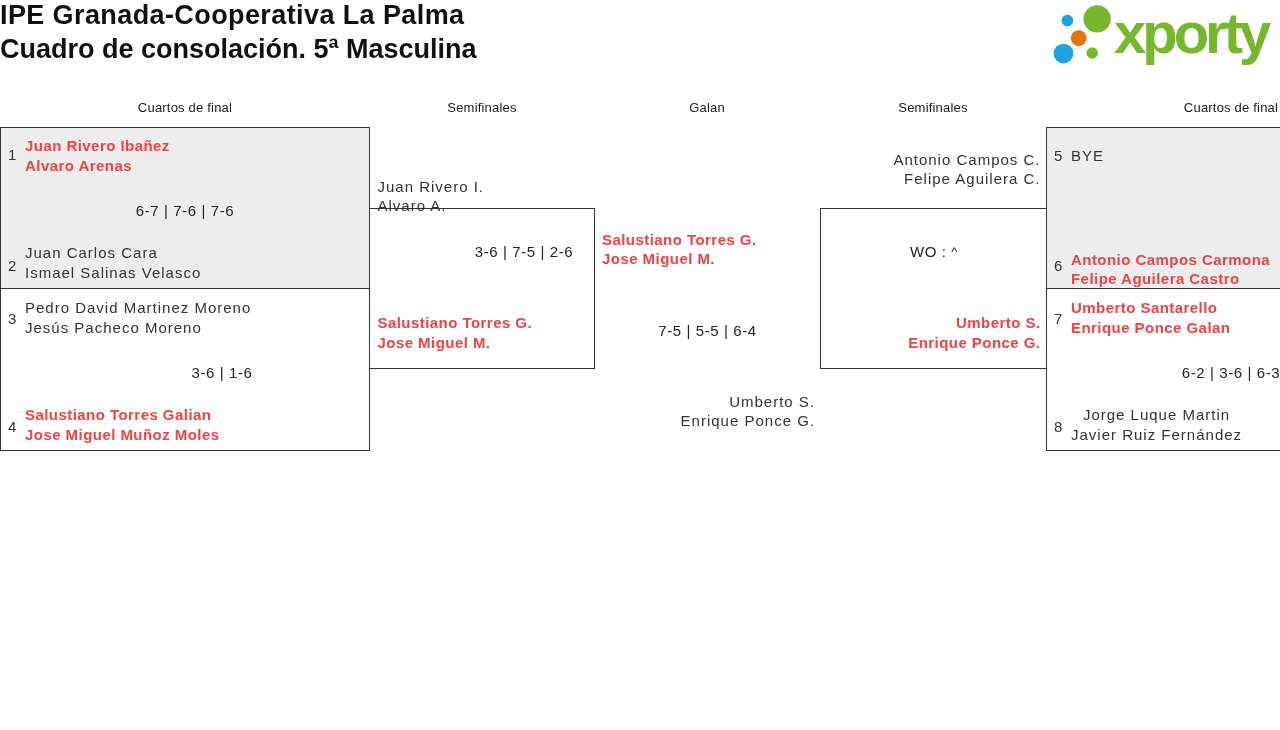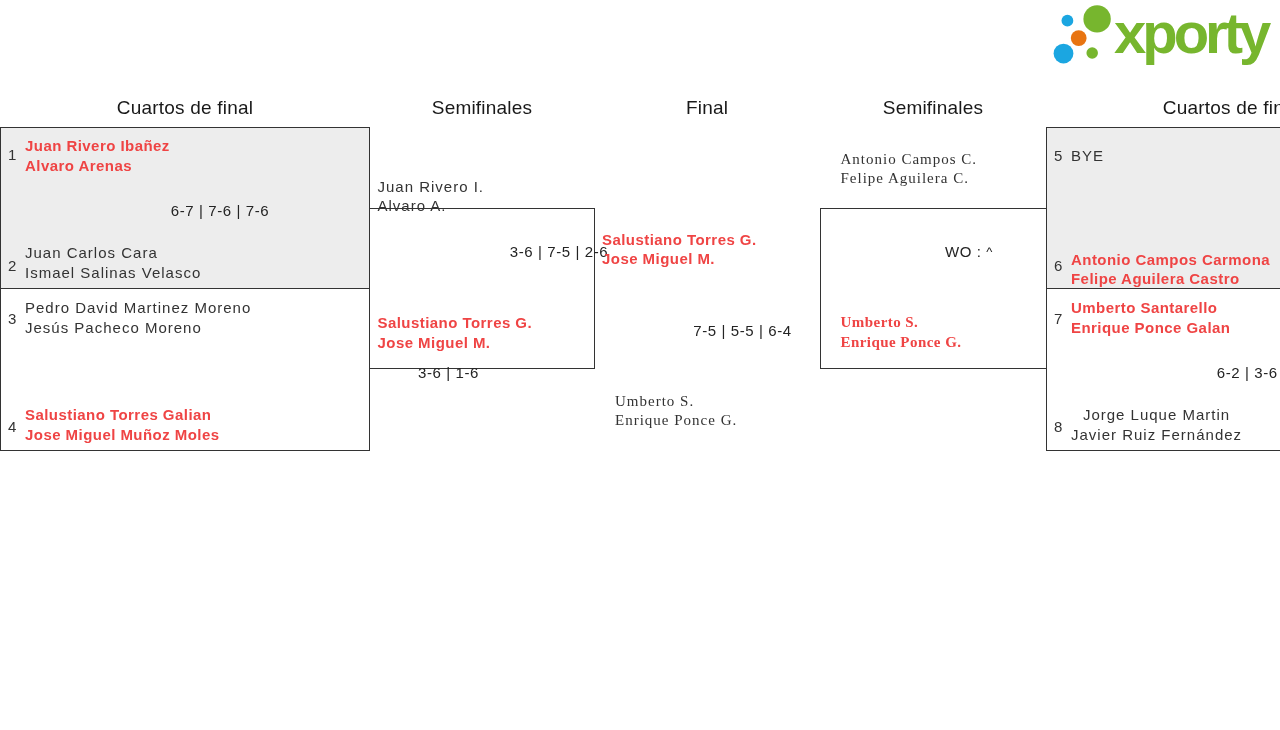--- a/index.html
+++ b/index.html
@@ -1,65 +1,65 @@
 <!DOCTYPE html>
 <html><head>
 <meta charset="utf-8">
 <style>
 html,body{margin:0;padding:0;}
 body{width:1280px;height:730px;background:#fff;overflow:hidden;position:relative;
      font-family:"Liberation Sans",sans-serif;color:#222;}
 .abs{position:absolute;}
 .title{left:0px;top:-2px;font-size:27px;font-weight:700;line-height:34px;color:#111;}
 .ls1{letter-spacing:0.4px;}.ls2{letter-spacing:0px;}
-.hdr{top:98px;font-size:19px;line-height:20px;color:#191919;text-align:center;letter-spacing:0.2px;}
+.hdr{top:98px;font-size:13px;line-height:20px;color:#191919;text-align:center;letter-spacing:0.2px;}
 .box{position:absolute;border:1px solid #333;box-sizing:border-box;}
 .gray{background:#ededed;}
 .t{font-size:15px;line-height:19.4px;letter-spacing:1.0px;white-space:nowrap;color:#333;}
 .b{font-weight:700;color:#ef4444;letter-spacing:0.45px;}
-.sc{font-size:15px;line-height:19.4px;letter-spacing:0.6px;text-align:center;color:#242424;padding-left:35px;}
+.sc{font-size:15px;line-height:19.4px;letter-spacing:0.6px;text-align:center;color:#242424;}
 .seed{font-size:15px;line-height:19.4px;color:#333;}
-.ra{font-family:Liberation Serif, serif;}
+.ra{text-align:right;}
 </style>
 </head>
 <body>
-<div class="abs title"><br></div>
+<div class="abs title"><span class="ls1">IPE Granada-Cooperativa La Palma</span><br><span class="ls2">Cuadro de consolación. 5ª Masculina</span></div>
 
 <svg class="abs" style="left:1040px;top:0px;" width="240" height="80" viewBox="0 0 240 80">
   <circle cx="27.4" cy="20.7" r="5.9" fill="#1ba6e1"></circle>
   <circle cx="57.1" cy="18.9" r="13.7" fill="#77b62e"></circle>
   <circle cx="38.7" cy="38.1" r="7.9" fill="#e87411"></circle>
   <circle cx="23.5" cy="53.6" r="9.9" fill="#1ba6e1"></circle>
   <circle cx="52.2" cy="53.0" r="5.75" fill="#77b62e"></circle>
   <text x="74" y="53" font-family="Liberation Sans" font-weight="bold" font-size="58" letter-spacing="-4" fill="#77b62e">xporty</text>
 </svg>
 
 <div class="abs hdr" style="left:85px;width:200px;">Cuartos de final</div>
 <div class="abs hdr" style="left:382px;width:200px;">Semifinales</div>
-<div class="abs hdr" style="left:607px;width:200px;">Final</div>
+<div class="abs hdr" style="left:607px;width:200px;">Galan</div>
 <div class="abs hdr" style="left:833px;width:200px;">Semifinales</div>
 <div class="abs hdr" style="left:1131px;width:200px;">Cuartos de final</div>
 
 <div class="box gray" style="left:0;top:127px;width:370px;height:162px;"></div>
 <div class="box" style="left:0;top:289px;width:370px;height:162px;border-top:none;"></div>
 
 <div class="box gray" style="left:1046px;top:127px;width:370px;height:162px;"></div>
 <div class="box" style="left:1046px;top:289px;width:370px;height:162px;border-top:none;"></div>
 
 <div class="box" style="left:369px;top:208px;width:226px;height:161px;background:#fff;"></div>
 <div class="box" style="left:820px;top:208px;width:227px;height:161px;background:#fff;"></div>
 
 <div class="abs seed" style="left:8px;top:144.5px;">1</div>
 <div class="abs t b" style="left:25px;top:136.1px;">Juan Rivero Ibañez<br>Alvaro Arenas</div>
 <div class="abs sc" style="left:0;width:370px;top:200.5px;">6-7 | 7-6 | 7-6</div>
 <div class="abs seed" style="left:8px;top:256px;">2</div>
 <div class="abs t" style="left:25px;top:243.1px;">Juan Carlos Cara<br>Ismael Salinas Velasco</div>
 <div class="abs seed" style="left:8px;top:308.5px;">3</div>
 <div class="abs t" style="left:25px;top:298.1px;">Pedro David Martinez Moreno<br>Jesús Pacheco Moreno</div>
-<div class="abs sc" style="left:0;width:444px;top:362.5px;text-align:right;">3-6 | 1-6</div>
+<div class="abs sc" style="left:0;width:444px;top:362.5px;">3-6 | 1-6</div>
 <div class="abs seed" style="left:8px;top:417px;">4</div>
 <div class="abs t b" style="left:25px;top:405.1px;">Salustiano Torres Galian<br>Jose Miguel Muñoz Moles</div>
 
 <div class="abs seed" style="left:1054px;top:146px;">5</div>
 <div class="abs t" style="left:1071px;top:146px;">BYE</div>
 <div class="abs seed" style="left:1054px;top:256px;">6</div>
 <div class="abs t b" style="left:1071px;top:250px;">Antonio Campos Carmona<br>Felipe Aguilera Castro</div>
 <div class="abs seed" style="left:1054px;top:308.5px;">7</div>
 <div class="abs t b" style="left:1071px;top:298.1px;">Umberto Santarello<br>Enrique Ponce Galan</div>
 <div class="abs sc" style="left:1046px;width:370px;top:362.5px;">6-2 | 3-6 | 6-3</div>

